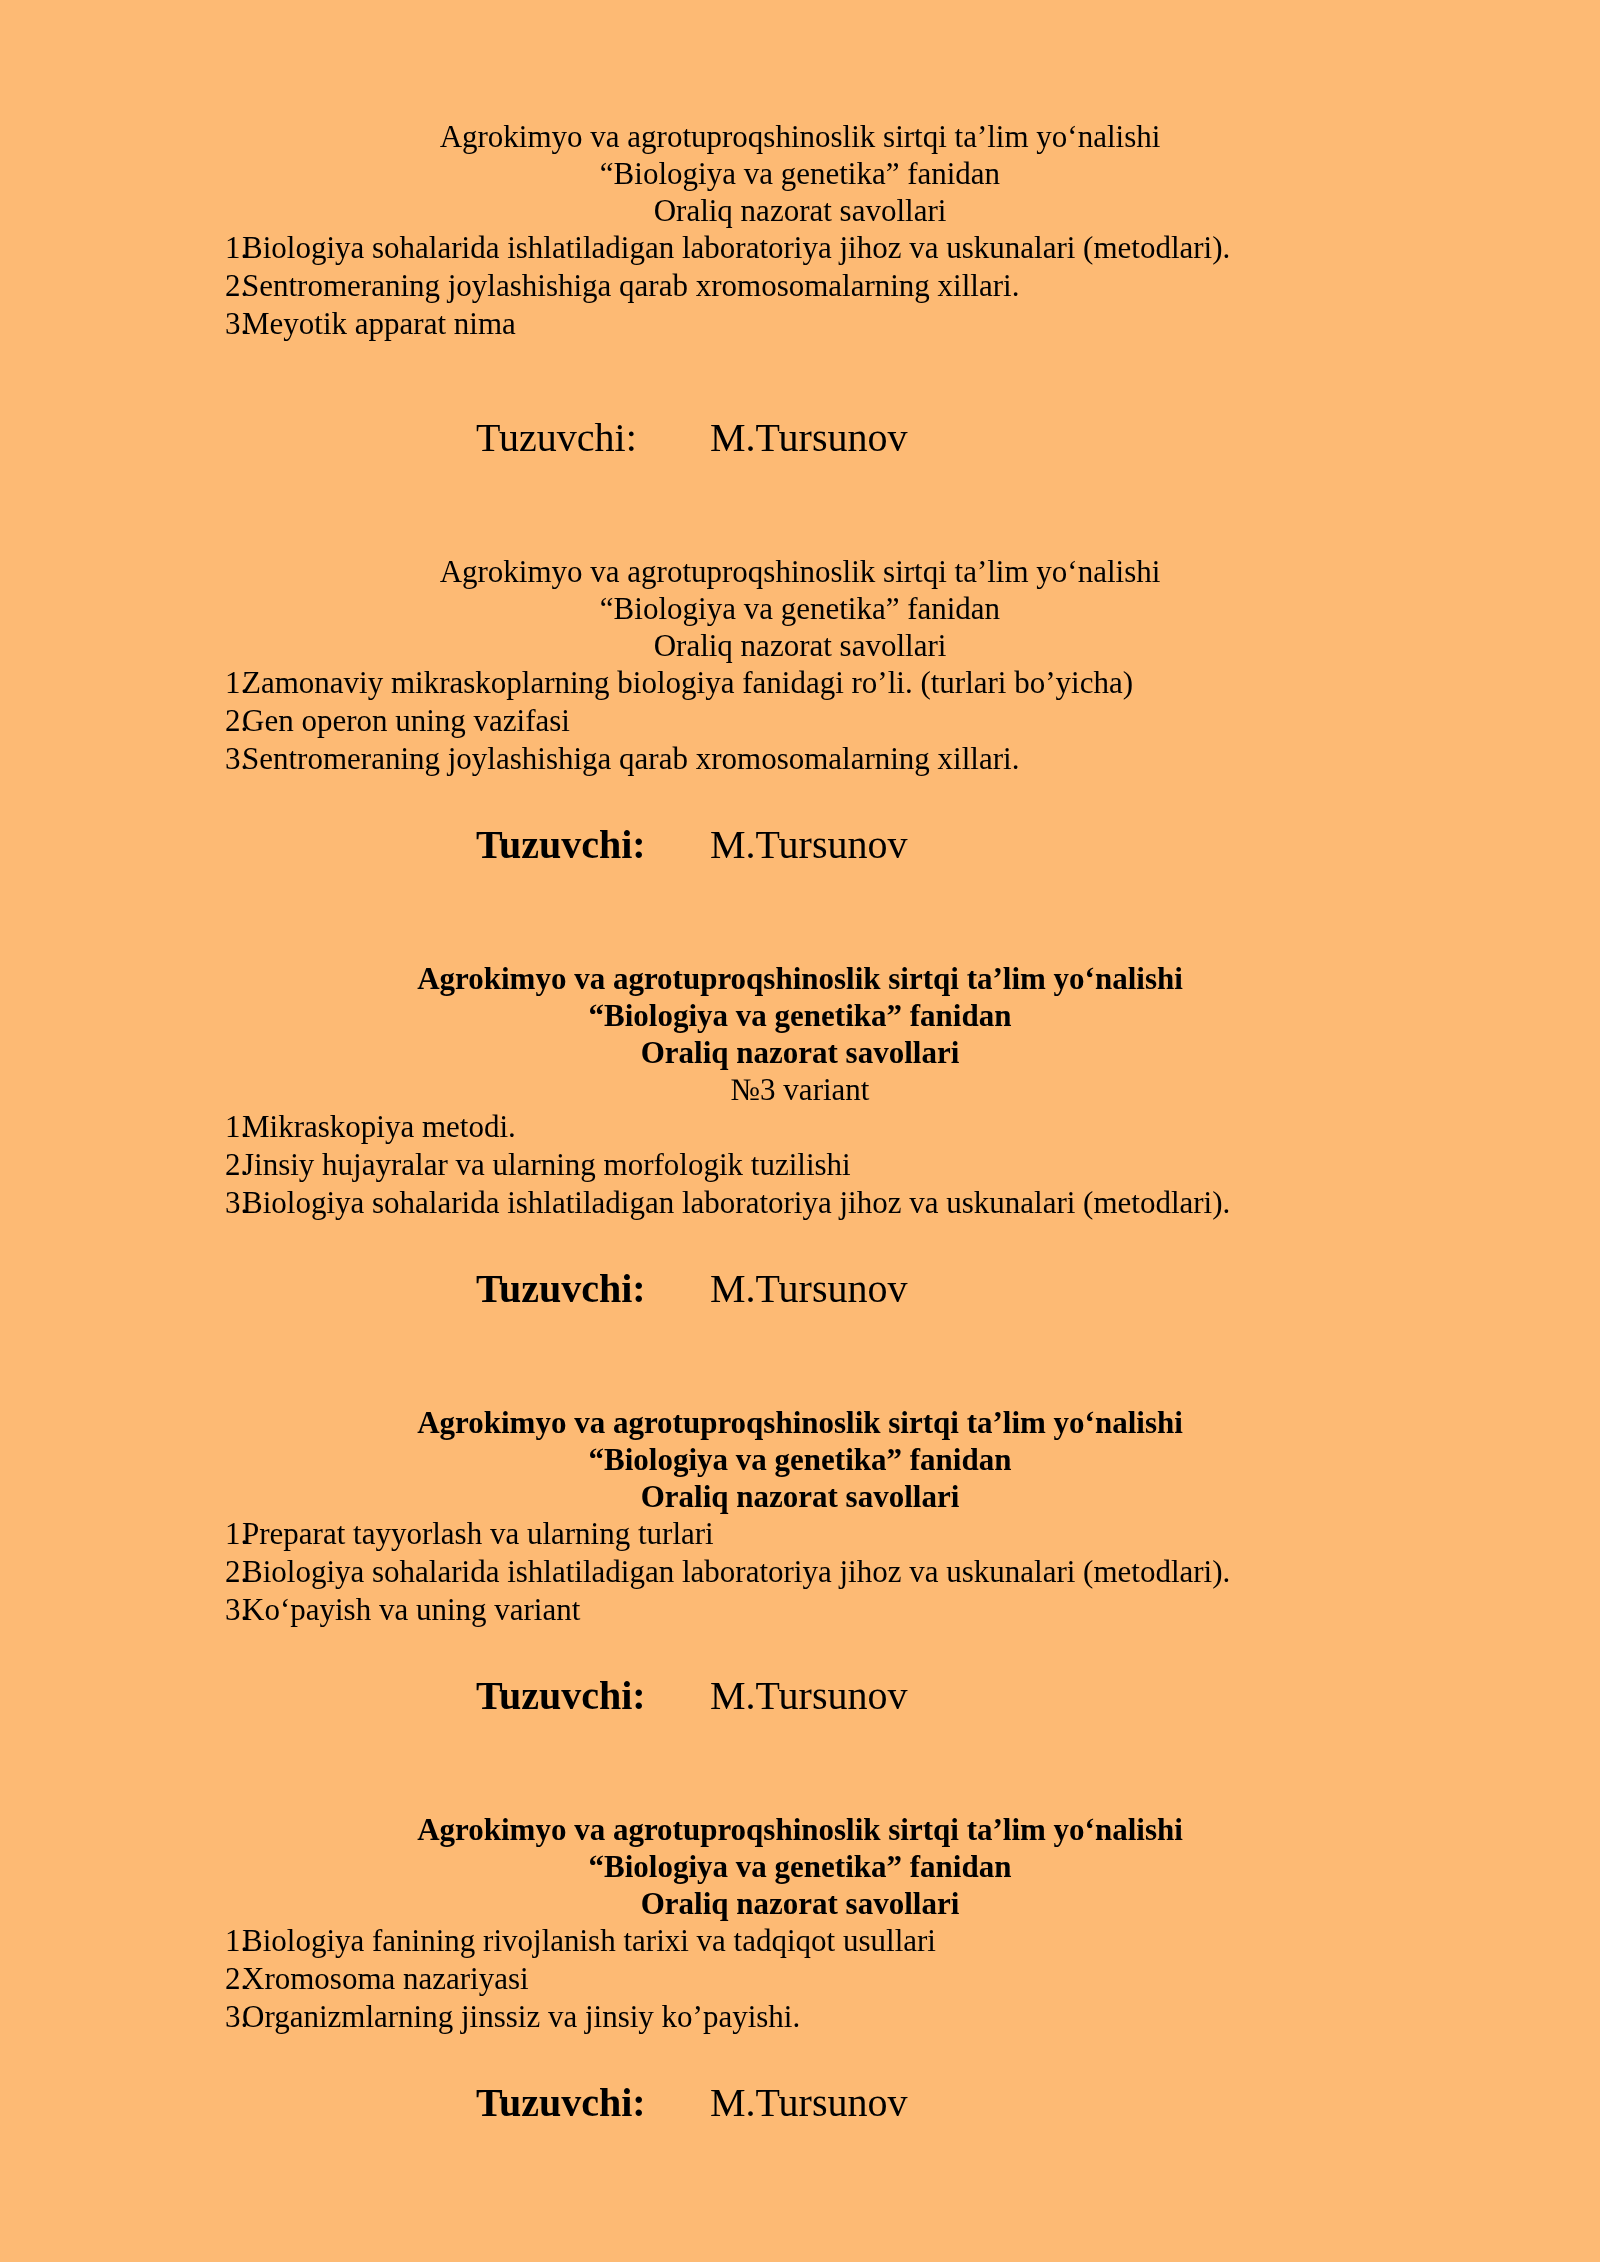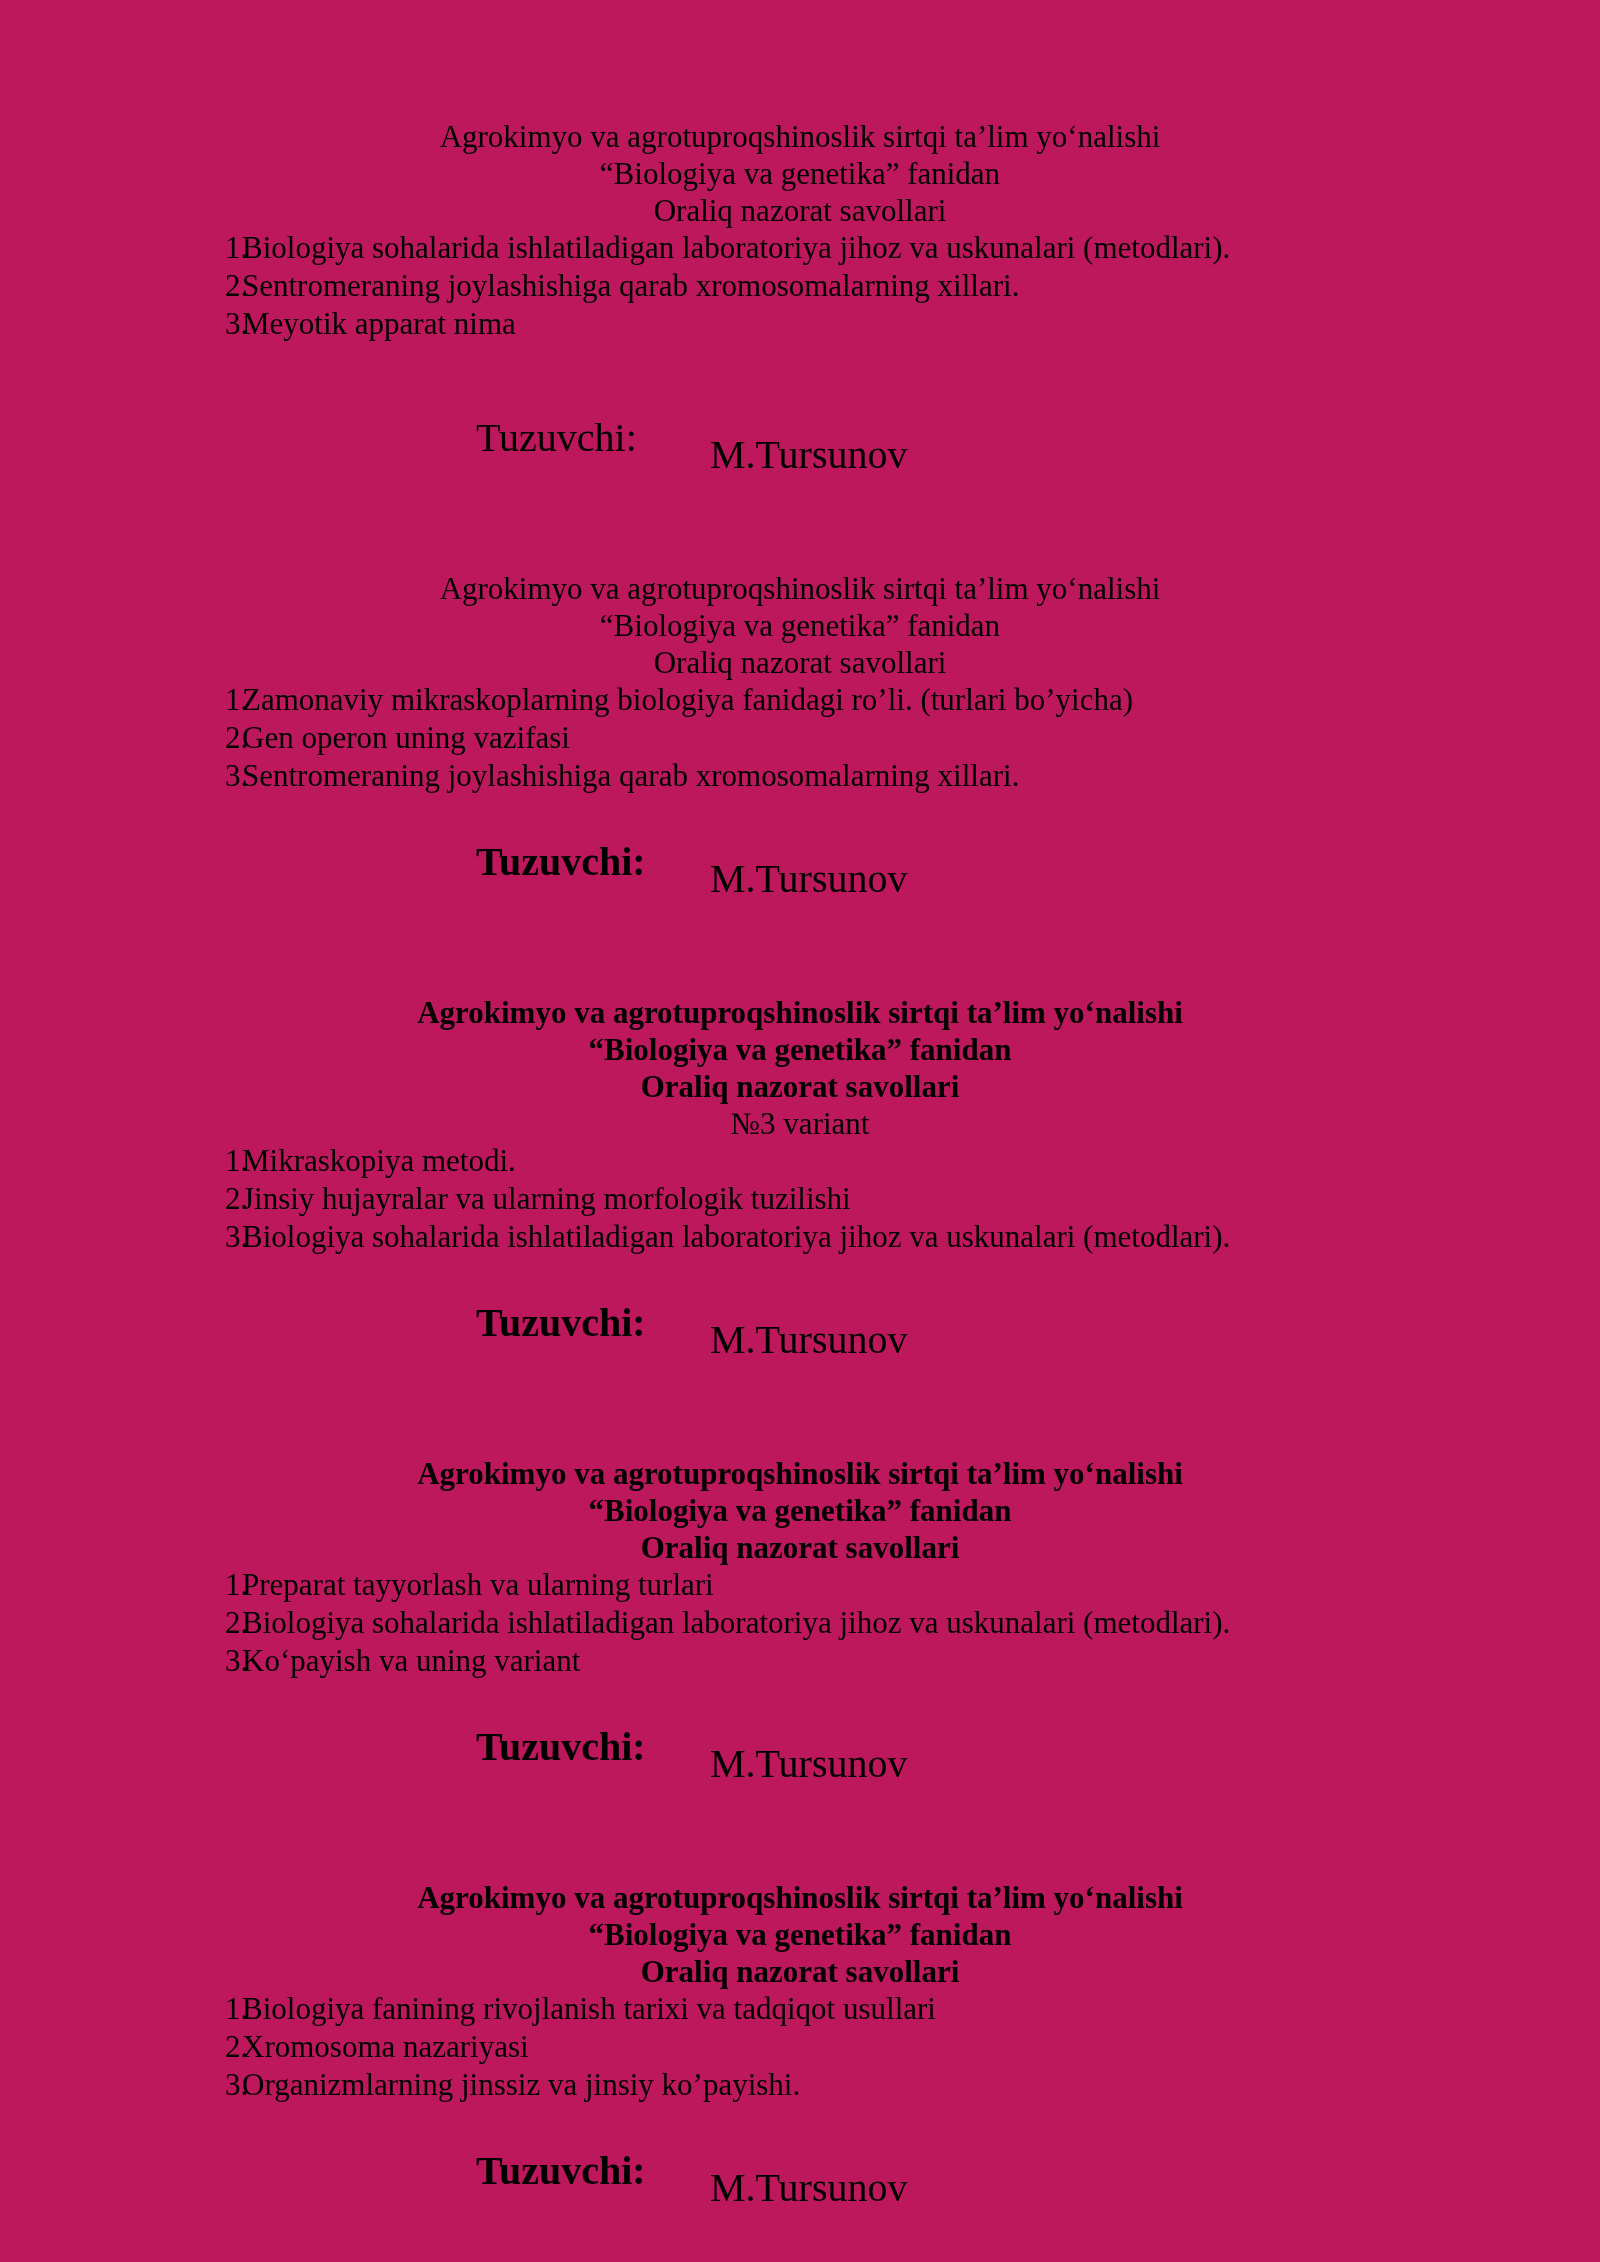--- a/index.html
+++ b/index.html
@@ -11,21 +11,21 @@
   body {
     font-family: "Liberation Serif", "DejaVu Serif", serif;
     color: #000000;
     -webkit-font-smoothing: antialiased;
   }
   .page {
     position: relative;
     width: 1600px;
     height: 2262px;
     margin: 0 auto;
-    background: #be185d;
+    background: #fdba74;
     box-sizing: border-box;
     padding: 118px 150px 0 150px;
     overflow: hidden;
   }
   .doc-body {
     width: 1300px;
   }
   .variant-block {
     margin: 0;
   }
@@ -76,21 +76,20 @@
     flex: 0 0 auto;
     width: 560px;
     padding-left: 326px;
     box-sizing: border-box;
   }
   .signature.is-bold .sig-role {
     font-weight: bold;
   }
   .sig-name {
     flex: 0 0 auto;
-    margin-top: 17px;
   }
   .gap-md { height: 48px; }
   .gap-lg { height: 76px; }
   .gap-xl { height: 96px; }
 </style>
 </head>
 <body>
 
 <div class="page">
   <div class="doc-body">

